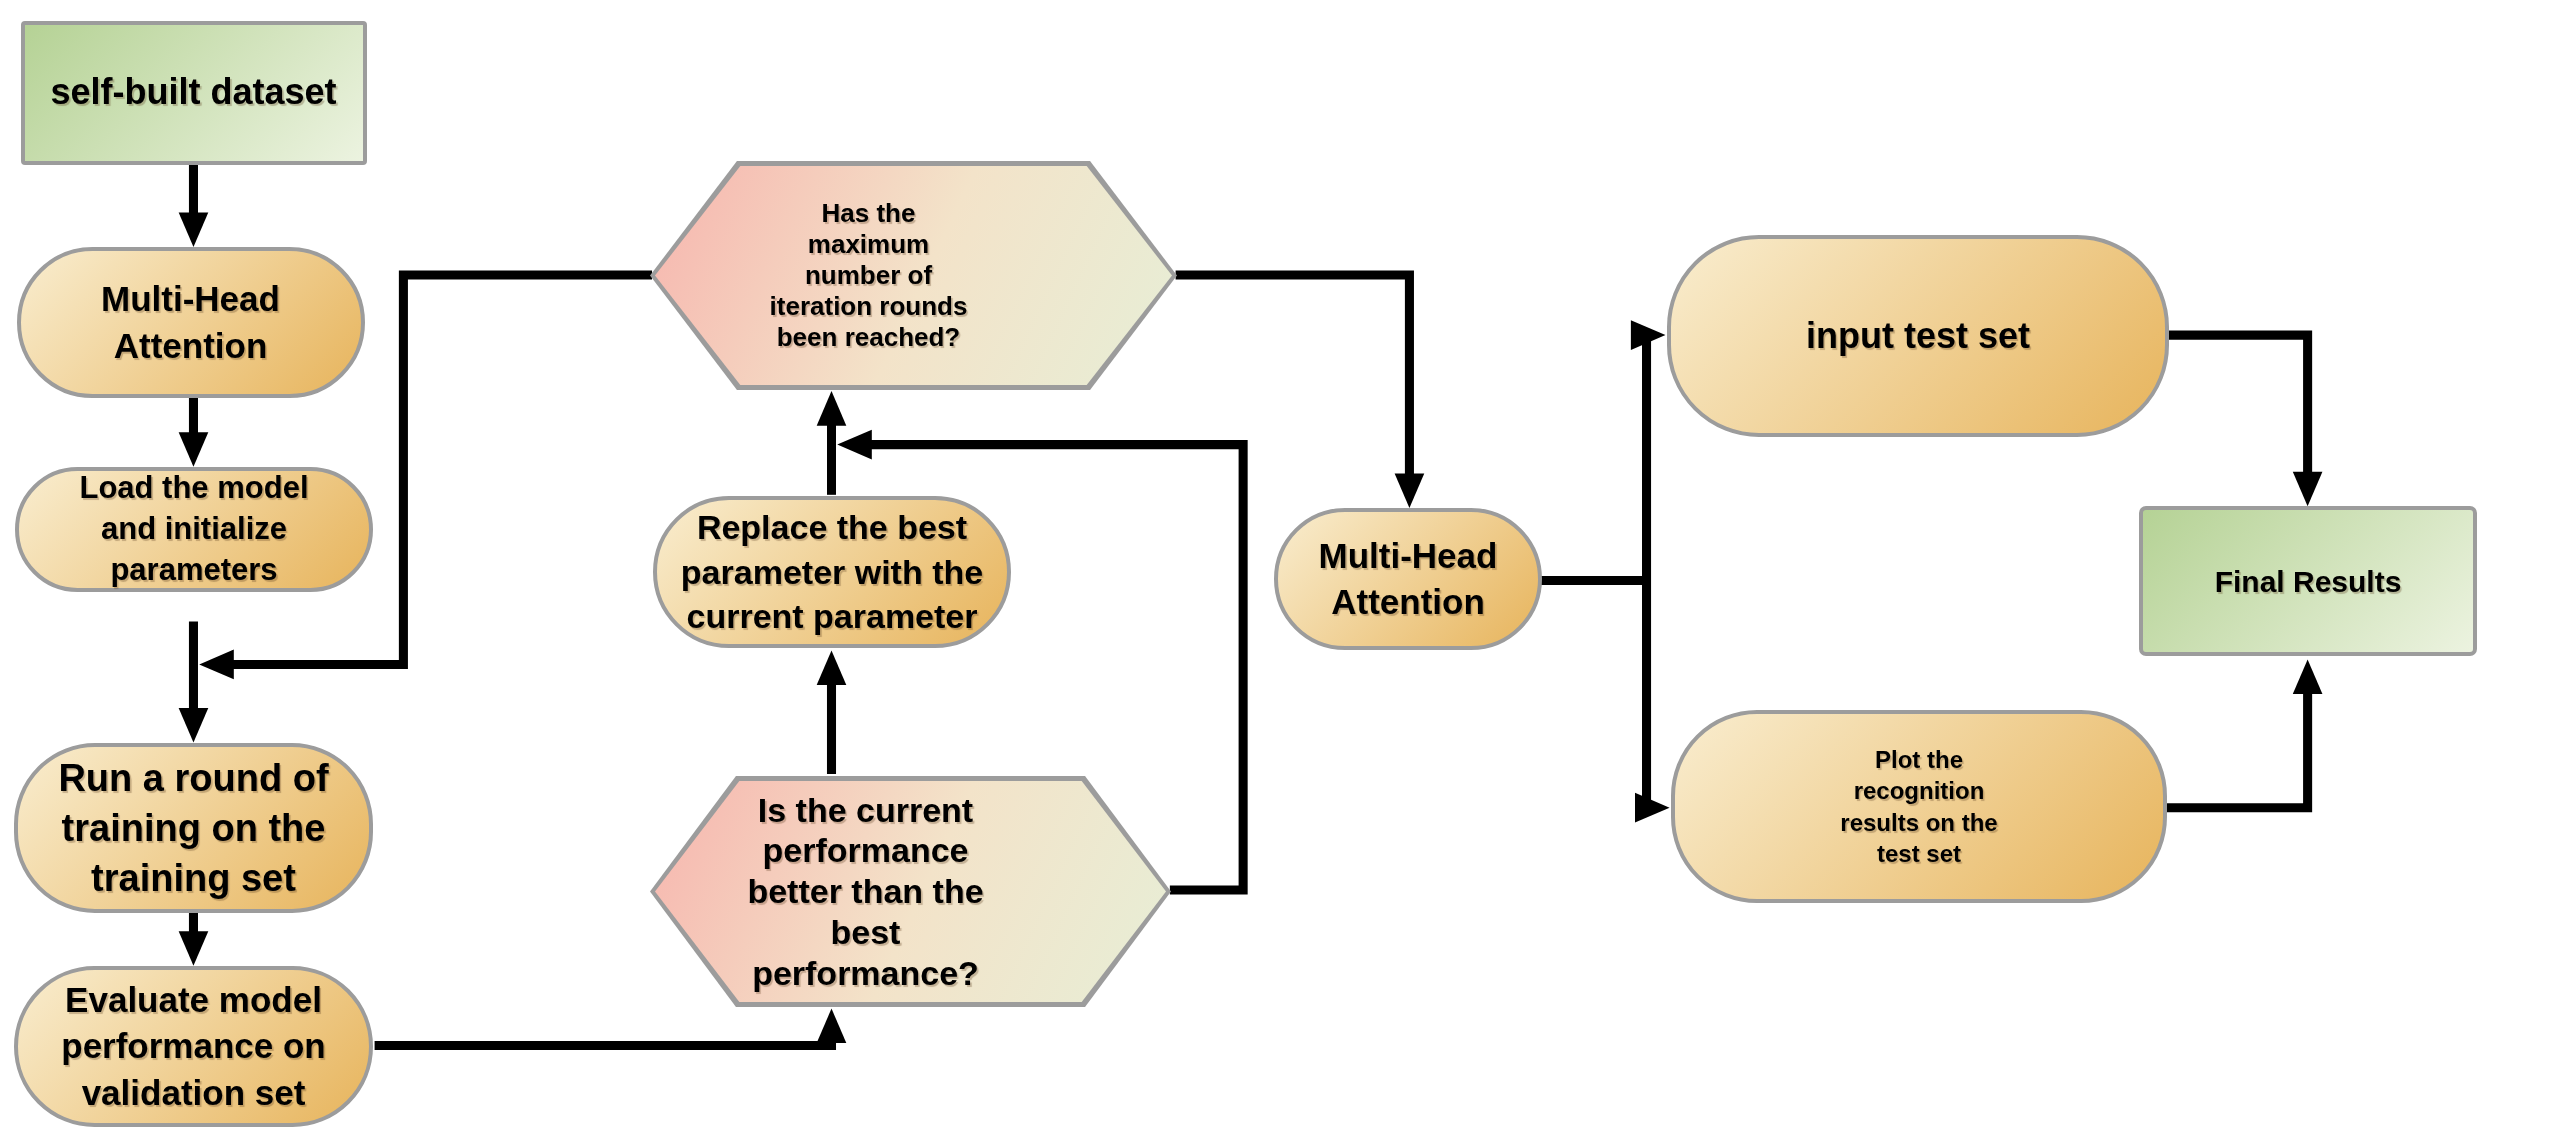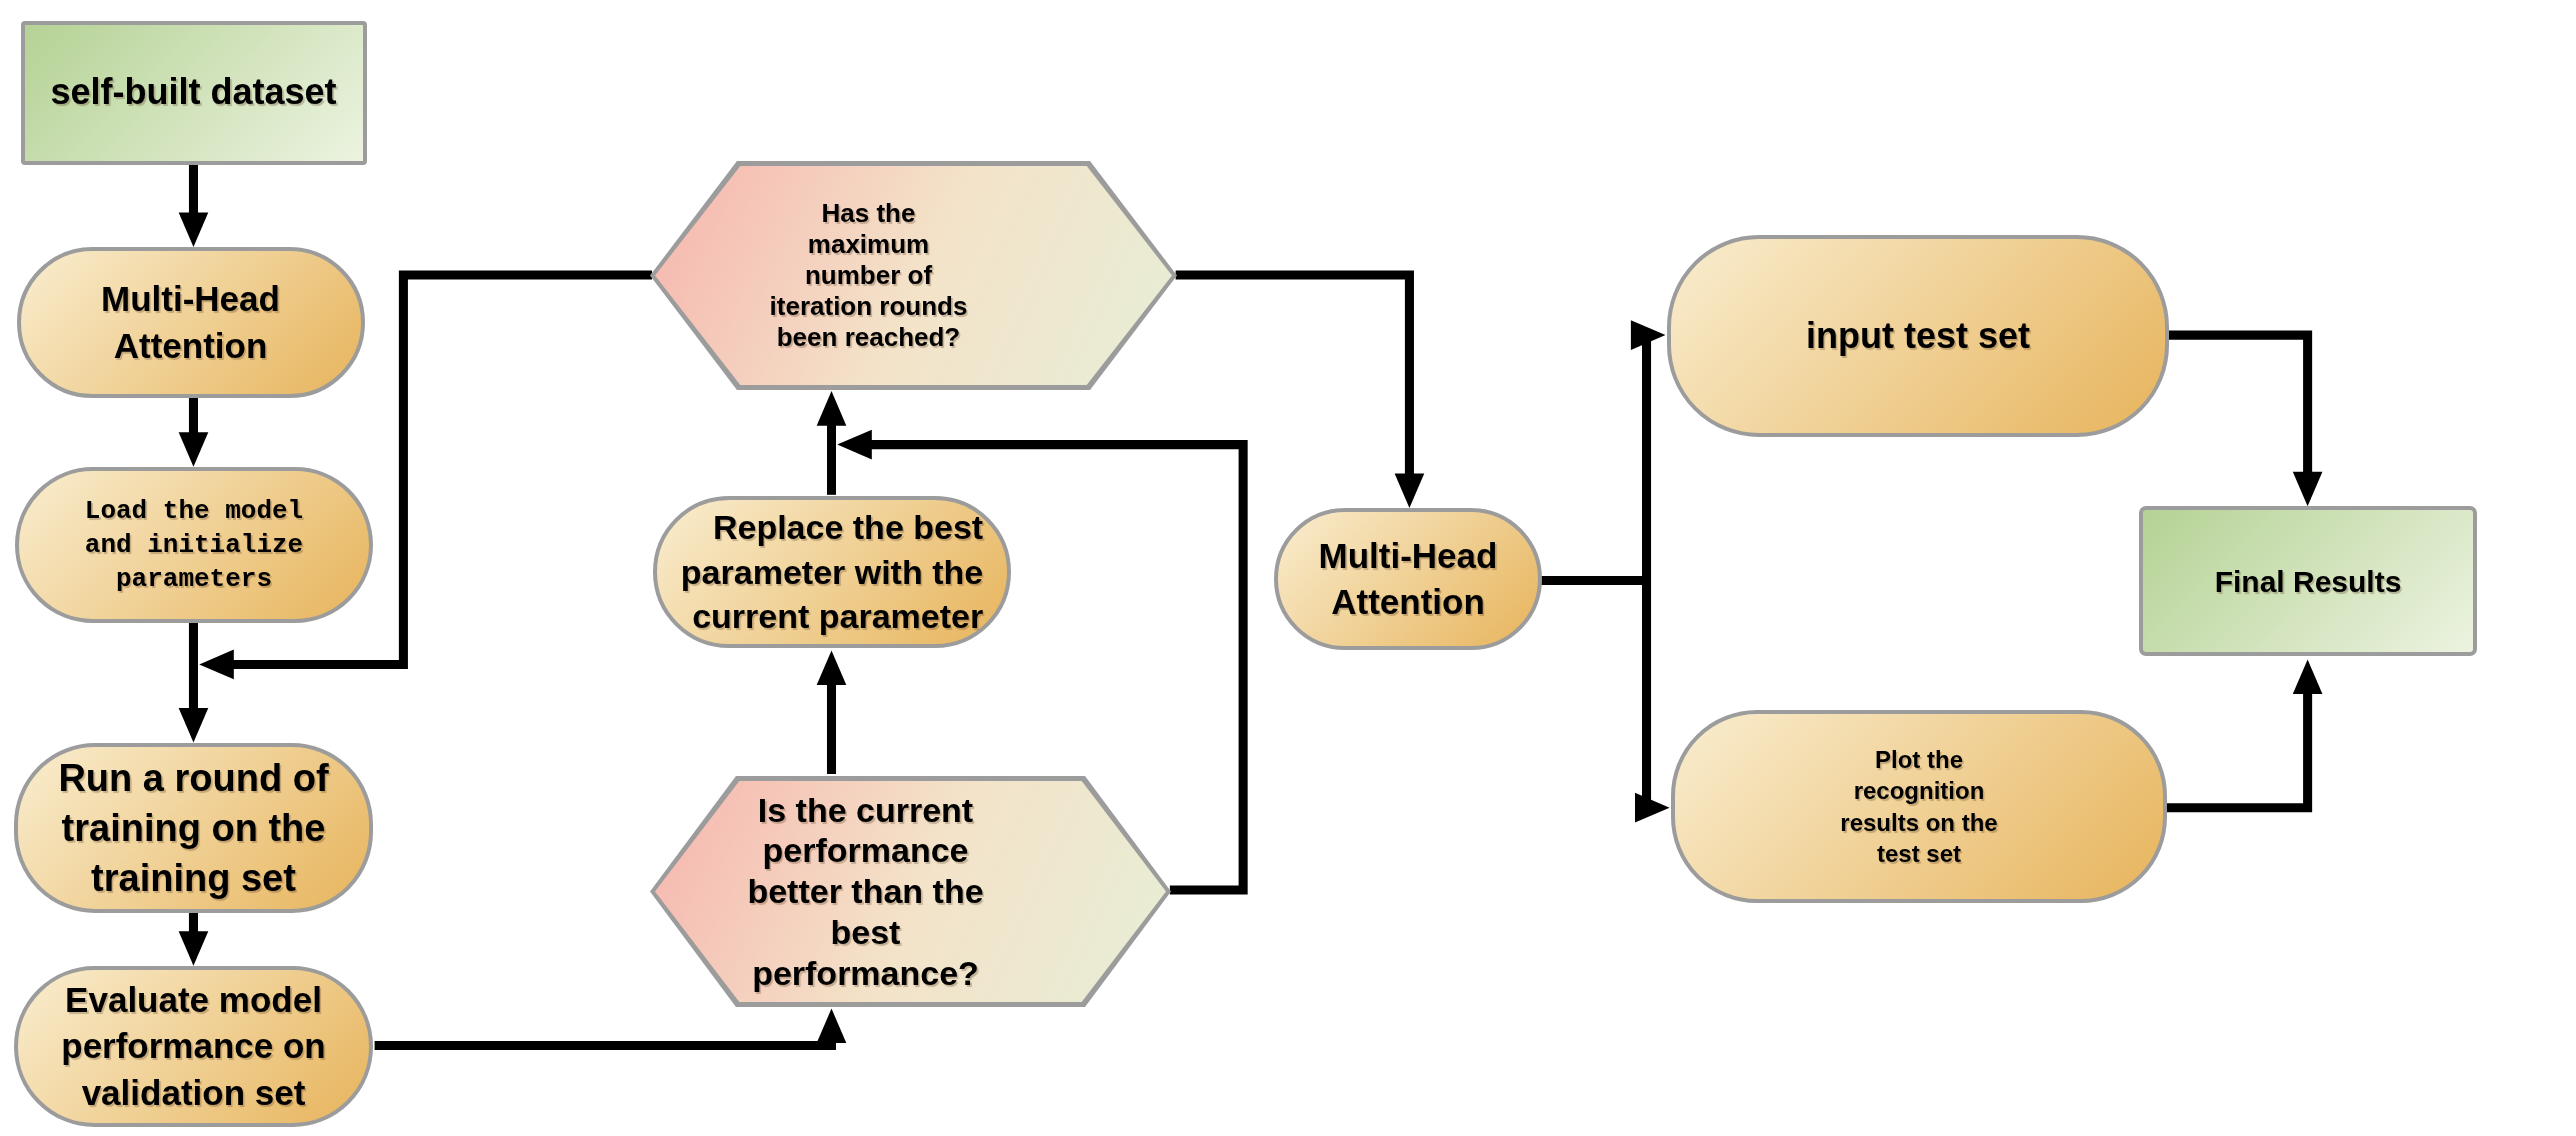--- a/index.html
+++ b/index.html
@@ -28,25 +28,25 @@
   .hex .shape-inner{position:absolute;left:5px;top:5px;right:5px;bottom:5px;
       background:linear-gradient(115deg,var(--pink) 0%,var(--cream) 52%,var(--palegreen) 100%);
       clip-path:polygon(0% 50%,16.5% 0%,83.5% 0%,100% 50%,83.5% 100%,16.5% 100%);}
   .hex .label{position:absolute;left:0;top:0;width:100%;height:100%;display:flex;align-items:center;justify-content:center;
       text-align:center;white-space:pre-line;font-weight:700;color:var(--text);
       text-shadow:1.6px 1.6px 0.8px rgba(90,60,30,0.30);transform:translateX(-45px);}
 
   
   #n-dataset{left:20.6px;top:20.6px;width:346px;height:144px;border-radius:4px;font-size:36px;line-height:1.3;}
   #n-mha1{left:16.5px;top:247px;width:348px;height:151px;border-radius:76px;font-size:35px;line-height:1.32;}
-  #n-load{left:15px;top:467px;width:358px;height:156px;border-radius:78px;font-size:26px;line-height:1.32;font-family:Liberation Mono, monospace;}
+  #n-load{left:15px;top:467px;width:358px;height:125px;border-radius:78px;font-size:31px;line-height:1.32;}
   #n-run{left:14px;top:743px;width:359px;height:170px;border-radius:81px;font-size:38px;line-height:1.32;text-align:center;}
   #n-evaluate{left:14px;top:966px;width:359px;height:161px;border-radius:81px;font-size:35px;line-height:1.32;}
   #n-hex1{left:650px;top:161px;width:527px;height:229px;font-size:26px;line-height:1.2;}
-  #n-replace{left:653px;top:496px;width:358px;height:152px;border-radius:76px;font-size:34px;line-height:1.32;text-align:right;}
+  #n-replace{left:653px;top:496px;width:358px;height:152px;border-radius:76px;font-size:34px;line-height:1.32;}
   #n-hex2{left:650px;top:776px;width:521px;height:231px;font-size:34px;line-height:1.2;}
   #n-mha2{left:1274px;top:508px;width:268px;height:142px;border-radius:71px;font-size:35px;line-height:1.32;}
   #n-input{left:1667px;top:235px;width:502px;height:202px;border-radius:92px;font-size:36px;line-height:1.3;}
   #n-plot{left:1671px;top:710px;width:496px;height:193px;border-radius:86px;font-size:24px;line-height:1.3;}
   #n-final{left:2139px;top:506px;width:338px;height:150px;border-radius:7px;font-size:30px;line-height:1.3;}
 </style>
 </head>
 <body>
 
 <div class="canvas">

